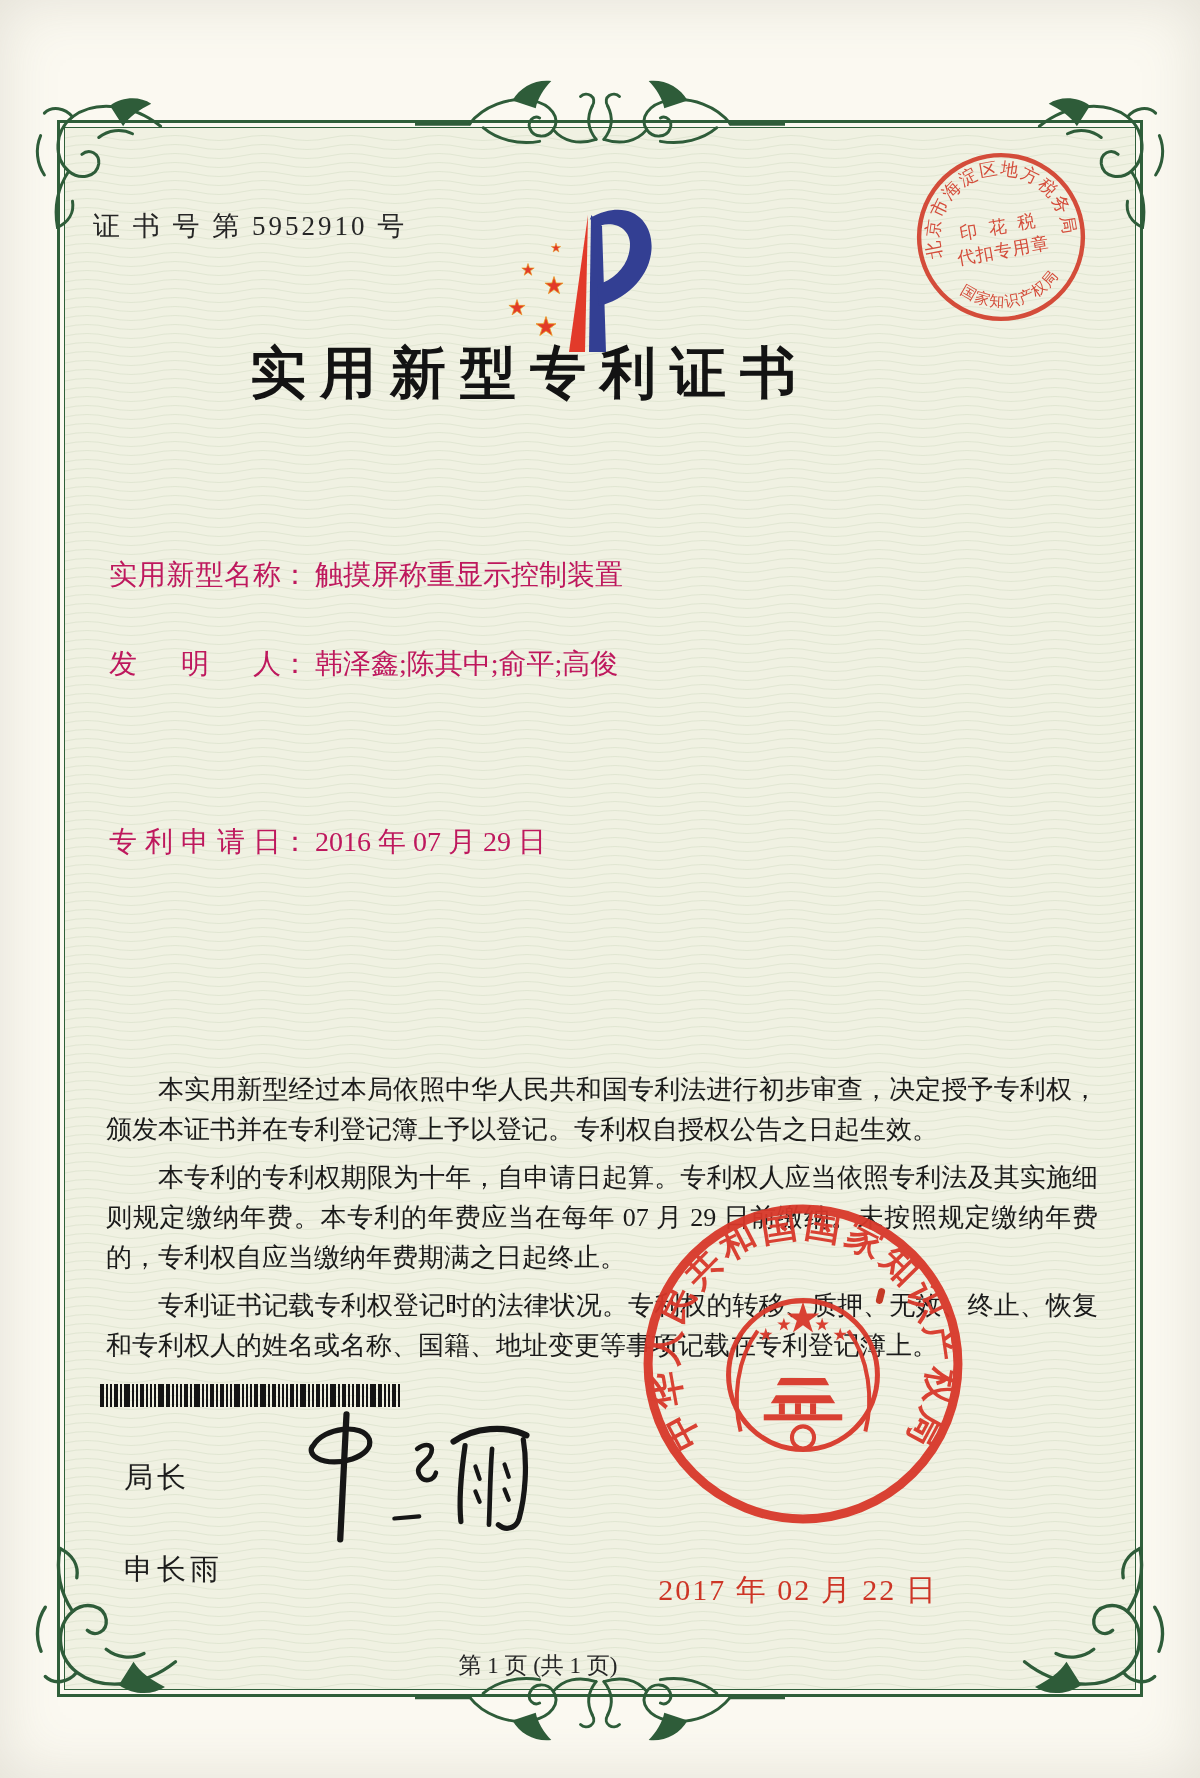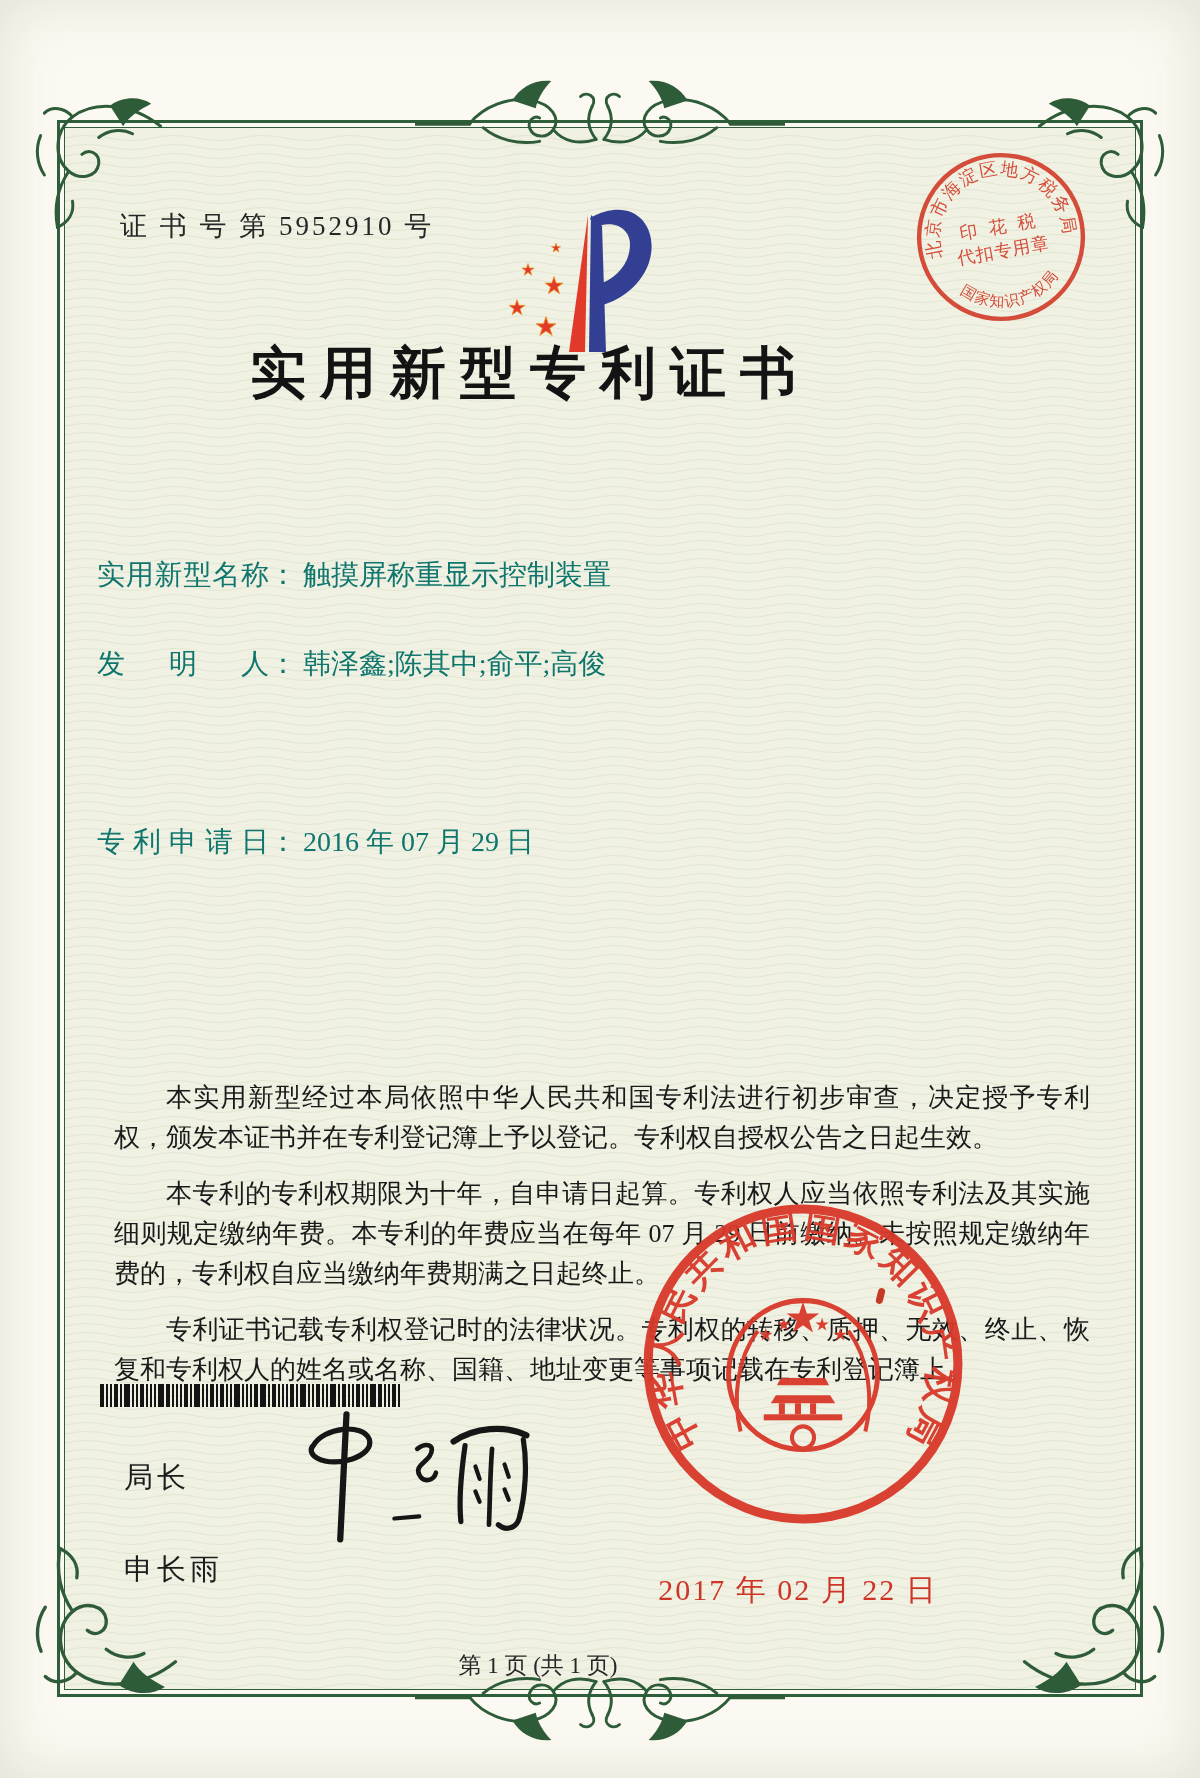--- a/index.html
+++ b/index.html
@@ -10,29 +10,29 @@
   .frame-outer{position:absolute;left:57px;top:120px;width:1086px;height:1577px;
         border:3px solid #2f5f3a;box-sizing:border-box;z-index:1;}
   .frame-inner{position:absolute;left:4px;top:4px;right:4px;bottom:4px;
         border:1px solid #2f5f3a;background:#f0f1e2;overflow:hidden;}
   #waves{position:absolute;left:0;top:0;}
   #waves path{fill:none;stroke:#d4dcc5;stroke-width:1;opacity:.55;}
   .ornament{position:absolute;z-index:2;color:#2e5c39;}
   .ornament svg{display:block;width:100%;height:100%;}
   
   .layer{position:absolute;z-index:3;}
-  .cert-no{left:93px;top:208px;font-size:27px;letter-spacing:3px;color:#262626;margin-left:27px;}
+  .cert-no{left:93px;top:208px;font-size:27px;letter-spacing:3px;color:#262626;}
   .title{left:0;width:1060px;top:336px;text-align:center;font-size:56px;font-weight:bold;
          letter-spacing:14px;color:#131313;}
-  .field{left:97px;font-size:28px;color:#0f766e;white-space:nowrap;}
+  .field{left:109px;font-size:28px;color:#be185d;white-space:nowrap;}
   .field-label{display:inline-block;width:172px;text-align:justify;text-align-last:justify;}
   .field-colon{display:inline-block;margin-right:6px;}
   .body-text{left:98px;width:1008px;top:1062px;font-size:26px;line-height:40px;
          text-align:justify;color:#1a1a1a;}
-  .body-text p{margin:16px;text-indent:2em;}
+  .body-text p{margin:8px;text-indent:2em;}
   .barcode{left:100px;top:1384px;width:336px;height:23px;display:flex;align-items:stretch;}
   .barcode i{display:block;height:100%;background:#141414;margin-right:2px;flex:none;}
   .director-title{left:124px;top:1458px;font-size:29px;color:#1c1c1c;
          font-family:"Liberation Sans","DejaVu Sans",sans-serif;letter-spacing:4px;text-align:center;}
   .director-name{left:124px;top:1510px;font-size:29px;color:#1c1c1c;
          font-family:"Liberation Sans","DejaVu Sans",sans-serif;letter-spacing:4px;margin-top:40px;}
   .signature{left:282px;top:1402px;width:260px;height:160px;z-index:4;}
   .tax-stamp{left:912px;top:148px;width:178px;height:178px;transform:rotate(-10deg);
          z-index:4;opacity:.93;}
   .logo{left:438px;top:180px;width:225px;height:178px;z-index:3;}

